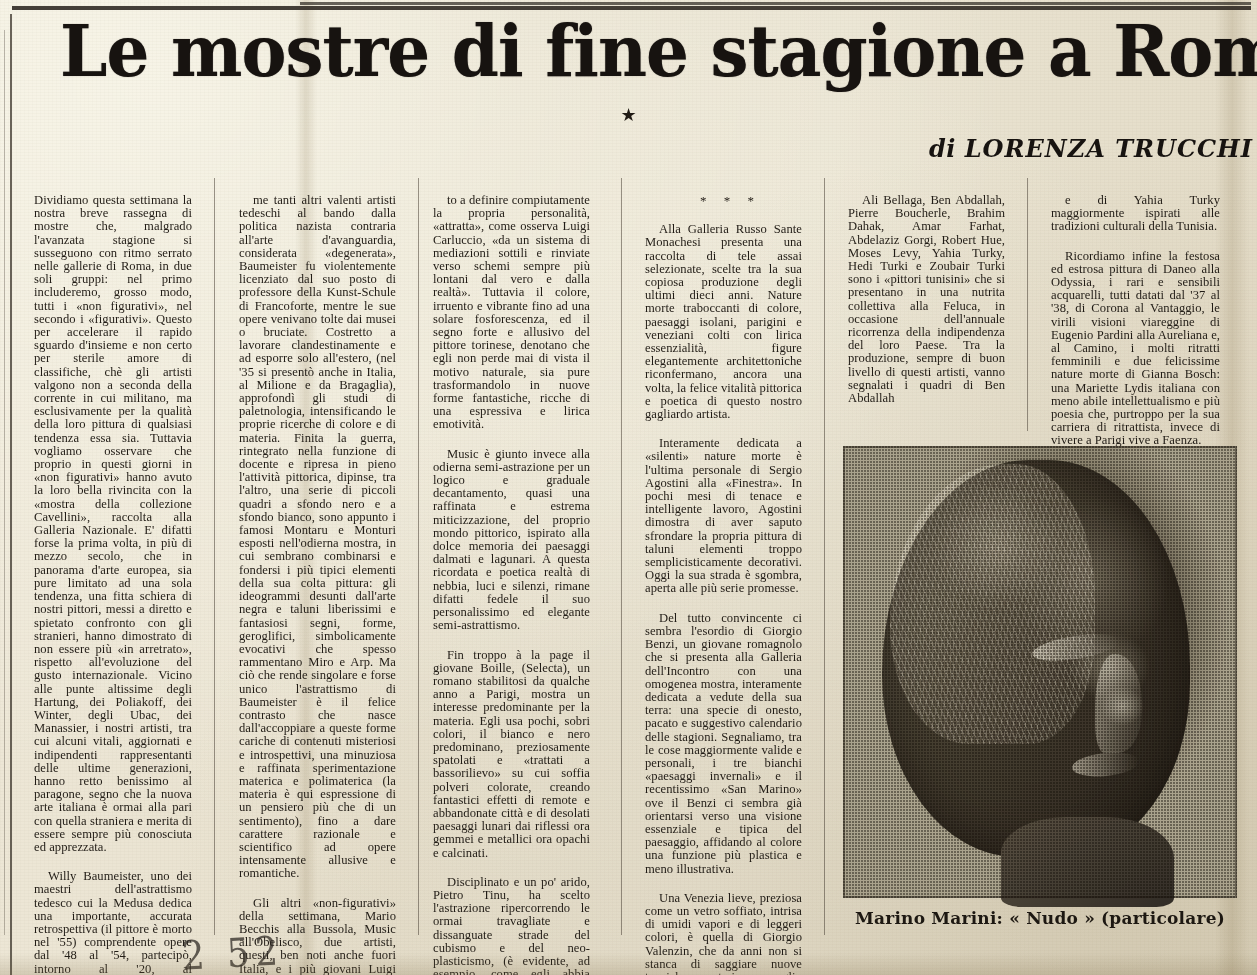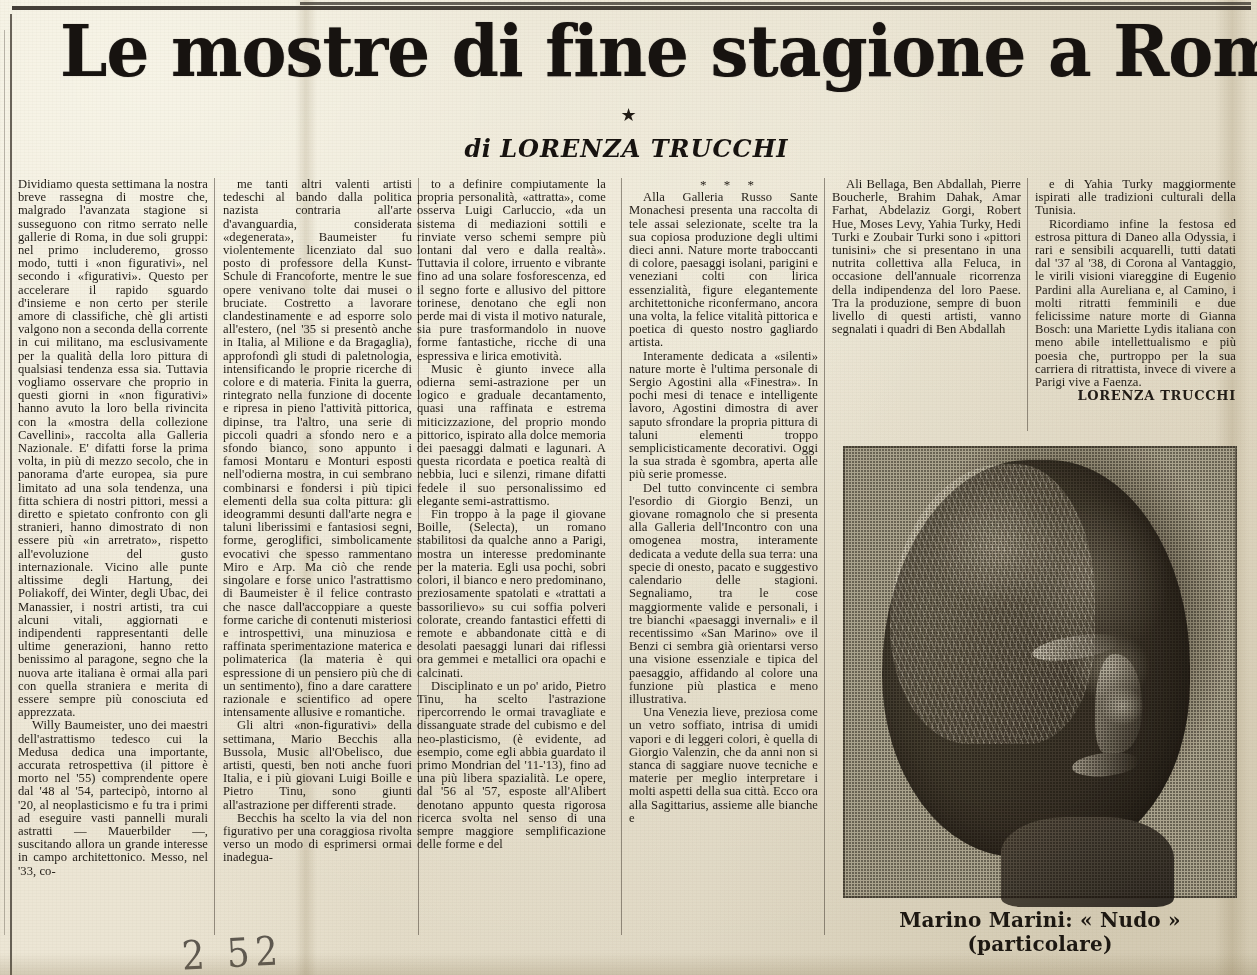--- a/index.html
+++ b/index.html
@@ -63,41 +63,41 @@
     transform-origin:center top;
     text-shadow:0 0 1px rgba(20,15,10,.5);
     white-space:nowrap;
   }
   .star{
     position:absolute;left:0;right:0;top:104px;
     text-align:center;font-size:18px;color:#201a14;
   }
   .byline{
     position:absolute;left:0;right:4px;top:134px;
-    text-align:center;
+    text-align:right;
     font-family:"DejaVu Serif", serif;
     font-style:italic;font-weight:700;
     font-size:24px;letter-spacing:.5px;color:#171310;
   }
   .byline .name{font-style:italic;font-weight:700;letter-spacing:1px;}
 
   .cols{
     position:absolute;left:14px;top:178px;width:1232px;height:775px;
   }
   .col{
     position:absolute;top:0;
     font-size:12.6px;
     line-height:13.2px;
     text-align:justify;
     color:#211c16;
     font-family:"Liberation Serif", serif;
     hyphens:manual;
     letter-spacing:.05px;
   }
-  .col p{margin:0;text-indent:14px;}
+  .col p{margin:16px;text-indent:14px;}
   .col p.noind{text-indent:0;}
   .sep{
     text-align:center;text-indent:0;margin:2px 0 1px 0;
     letter-spacing:7px;font-size:13px;
   }
   .signature{
     text-align:right;text-indent:0;margin-top:9px;
     font-weight:700;font-size:13px;letter-spacing:.7px;
     font-family:"DejaVu Serif", serif;
   }
@@ -168,21 +168,21 @@
     background-size:3px 3px;
   }
   .photo .edge{
     position:absolute;inset:0;pointer-events:none;
     box-shadow:inset 0 0 0 2px rgba(30,25,18,.45);
   }
   .caption{
     position:absolute;left:843px;top:908px;width:394px;
     text-align:center;
     font-family:"DejaVu Serif", serif;
-    font-weight:700;font-size:20px;color:#1d1812;
+    font-weight:700;font-size:17px;color:#1d1812;
     letter-spacing:.2px;
   }
   .handmark{
     position:absolute;left:176px;top:930px;
     font-family:"DejaVu Serif", serif;
     font-size:40px;color:#2a2520;opacity:.72;
     transform:rotate(-3deg) scaleX(.9);
     letter-spacing:6px;
     font-weight:400;
   }

